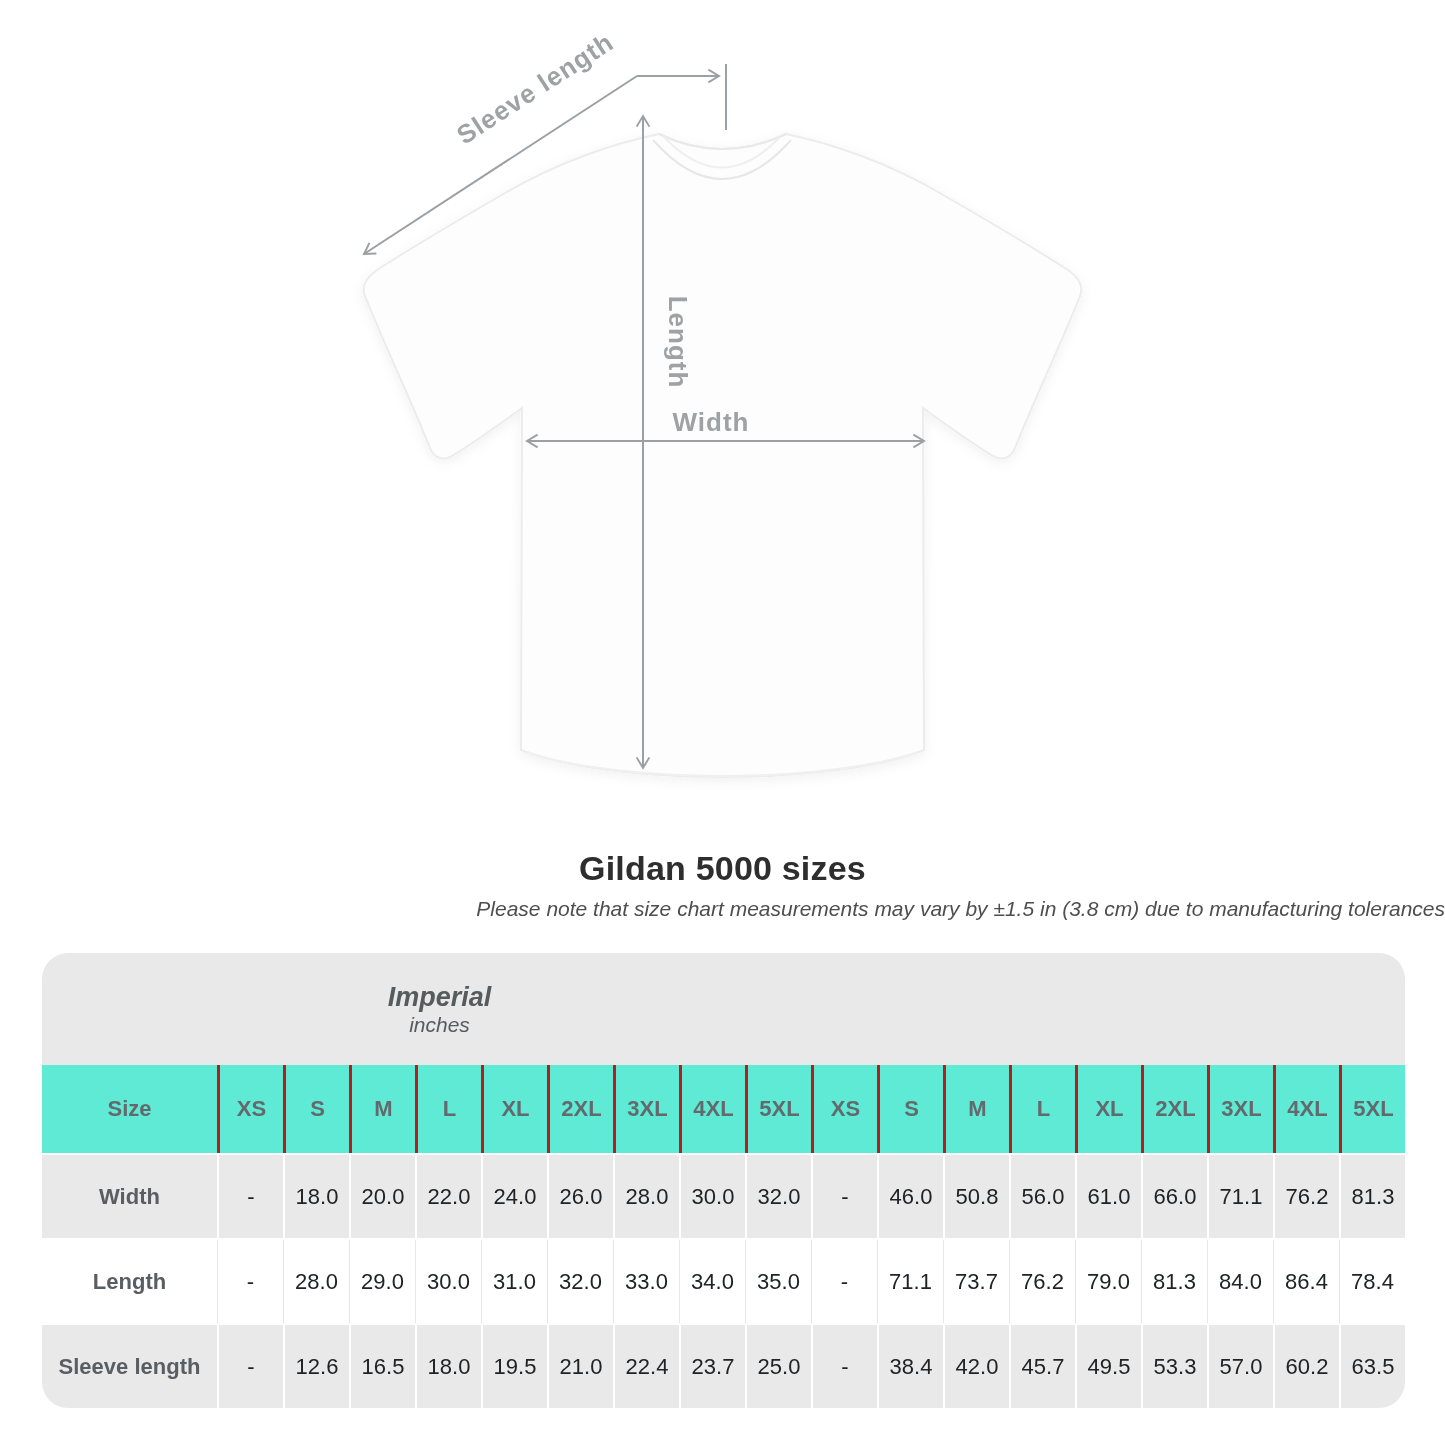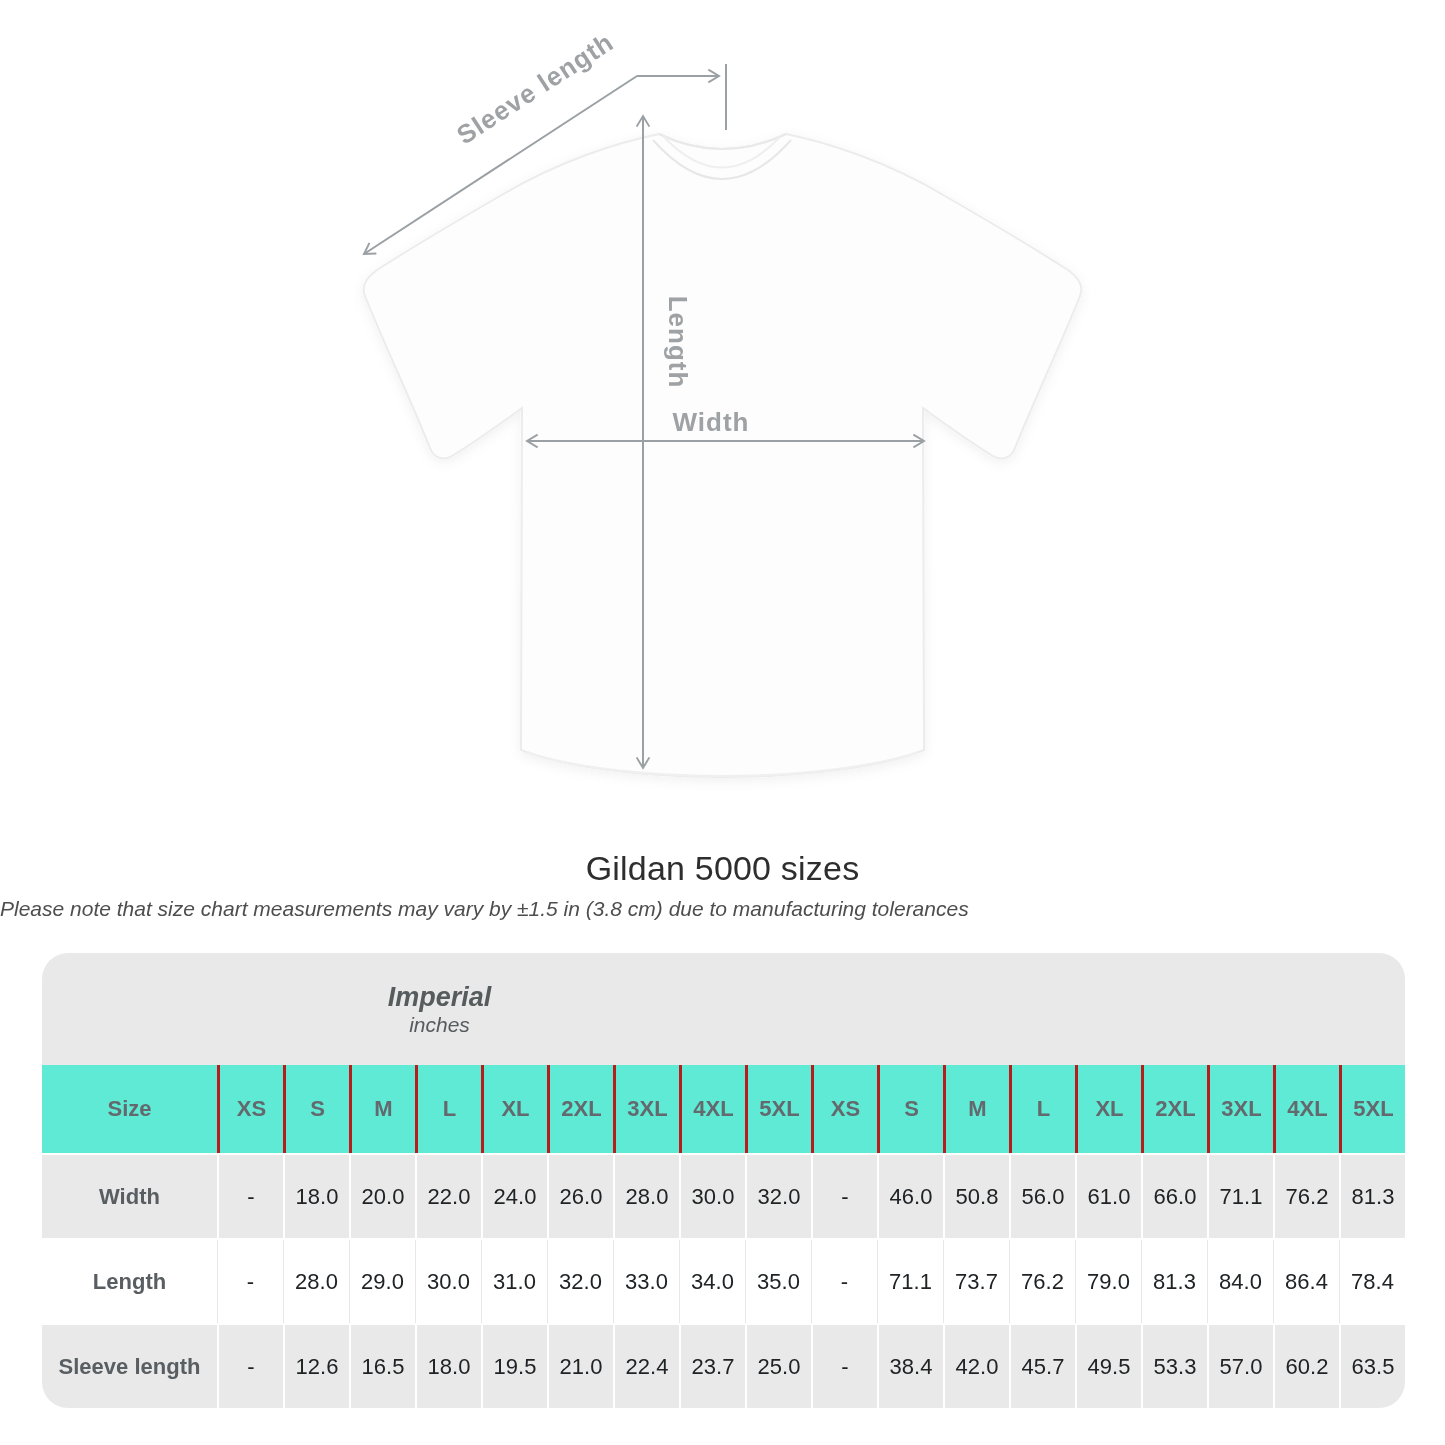--- a/index.html
+++ b/index.html
@@ -7,24 +7,24 @@
     position:relative;width:1445px;height:1445px;background:#ffffff;overflow:hidden;
     font-family:"Liberation Sans", sans-serif;
   }
   .diagram{position:absolute;top:0;left:0;}
   .dim-label{
     font-family:"Liberation Sans", sans-serif;
     font-size:26px;font-weight:bold;fill:#9ea2a5;letter-spacing:1px;
   }
   .title{
     position:absolute;top:849px;left:0;width:100%;text-align:center;
-    font-size:34px;font-weight:normal;color:#2e2e2e;letter-spacing:.2px;
+    font-size:34px;font-weight:bold;color:#2e2e2e;letter-spacing:.2px;
   }
   .note{
-    position:absolute;top:897px;left:0;width:100%;text-align:left;
+    position:absolute;top:897px;left:0;width:100%;text-align:right;
     font-size:21px;font-style:italic;color:#4e4e4e;
   }
   .table{
     position:absolute;top:953px;left:42px;width:1363px;
     border-radius:26px;overflow:hidden;
   }
   .trow{display:grid;grid-template-columns:175px repeat(18,1fr);}
   .band{background:#e9e9e9;height:112px;}
   .bandcell{display:flex;flex-direction:column;align-items:center;justify-content:center;}
   .bandcell.imperial{grid-column:1 / span 10;padding-left:26px;}

